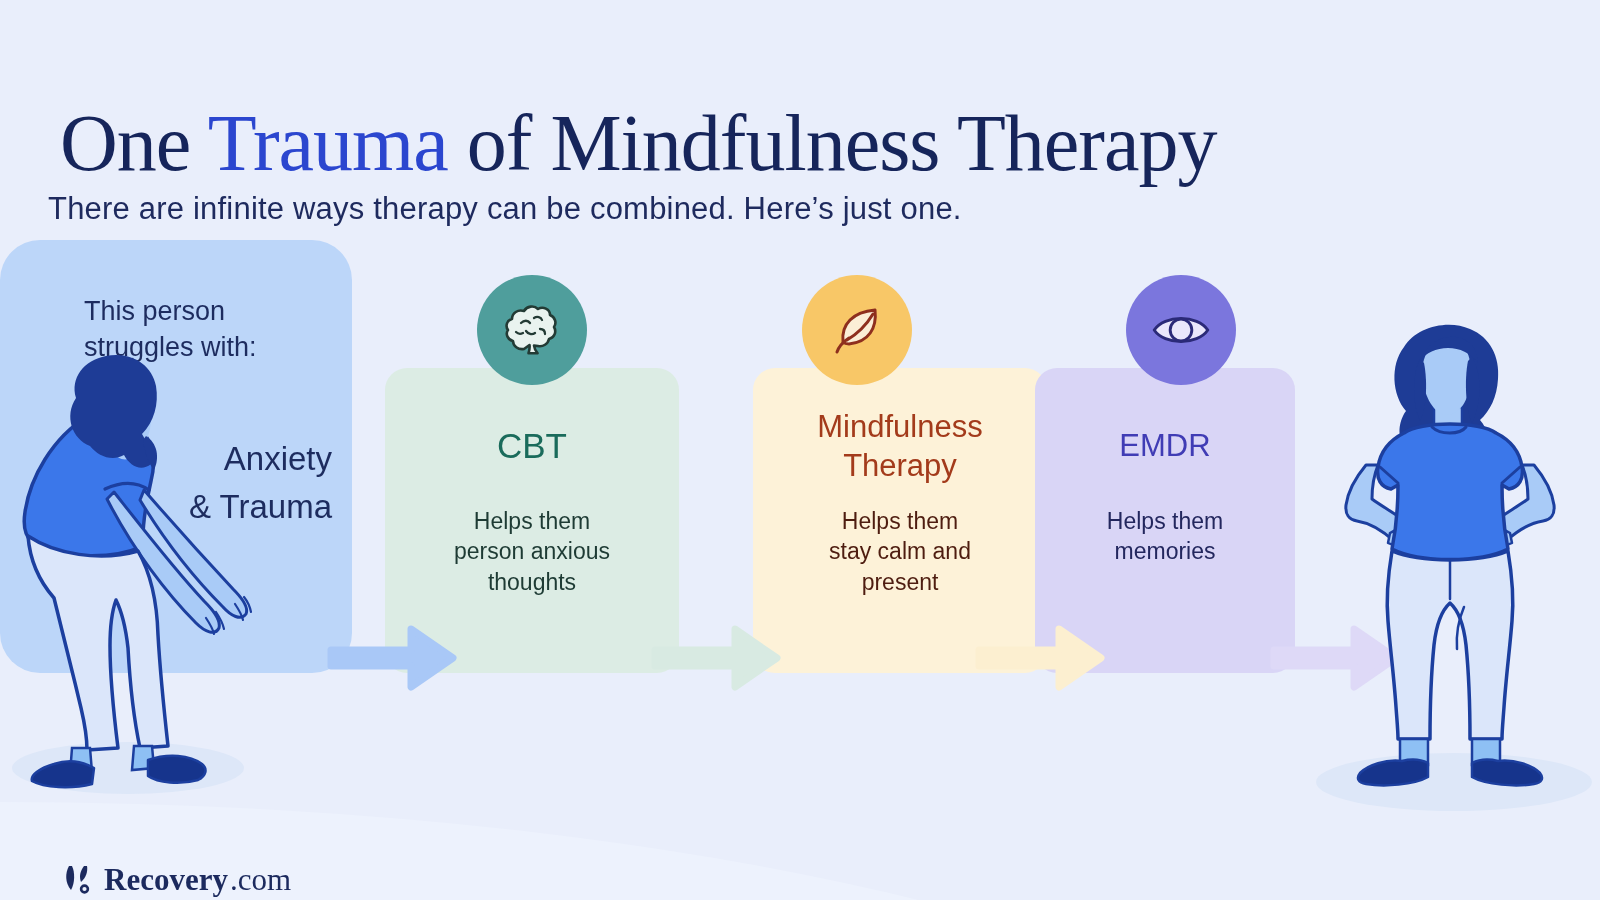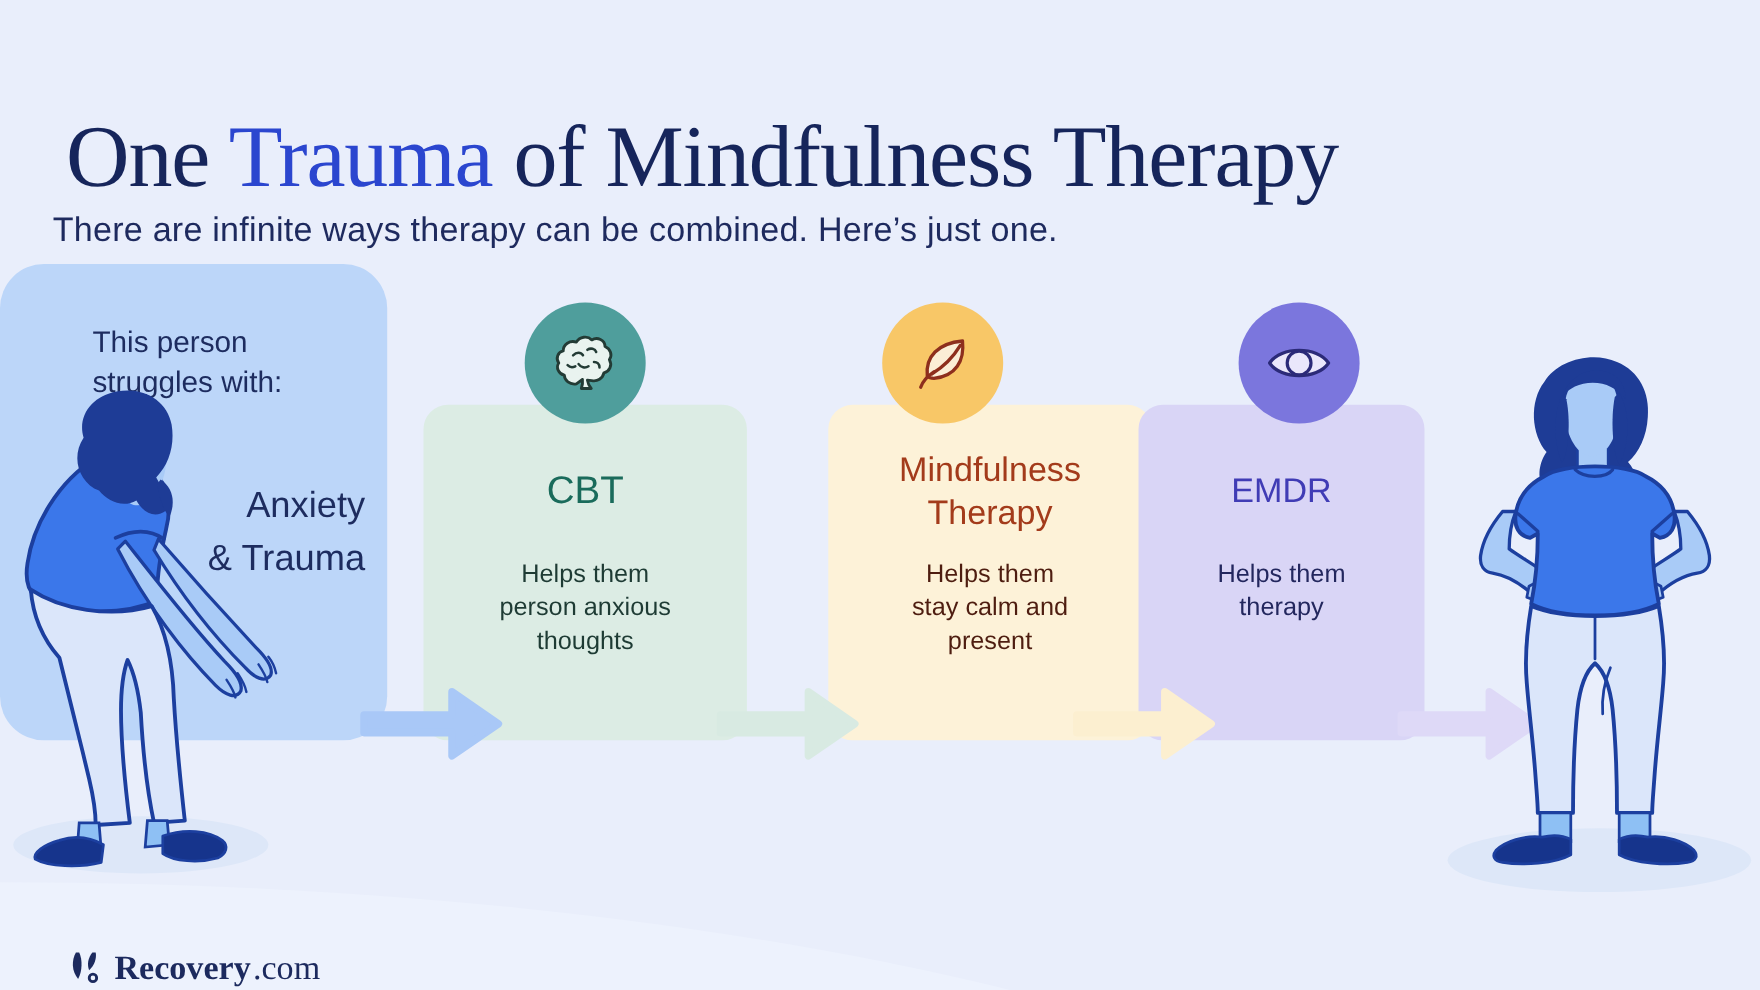--- a/index.html
+++ b/index.html
@@ -132,21 +132,21 @@
       <span>present</span>
     </div>
   </section>
 
   <section class="step-card emdr">
     <div class="step-title">
         <div class="twrap">EMDR</div>
       </div>
     <div class="step-body">
       <span>Helps them</span>
-      <span>therapy</span>
+      <span>memories</span>
     </div>
   </section>
 
   <div class="step-circle c-cbt">
     <svg width="64" height="64" viewBox="0 0 64 64">
       <path d="M24,51 C18,52 13,48 13,43 C8,42 5,36 8,32 C5,28 7,22 12,21 C12,15 18,11 24,13 C27,8 34,7 38,11 C43,8 50,11 50,17 C55,19 57,25 54,29 C57,34 54,40 49,41 C48,46 43,49 38,48 L34,47.6 C34.5,51 35.5,53 37.5,55.2 L28.5,55.2 C29.5,52 30,50 29.5,47 Z" fill="var(--cbt-icon-fill)" stroke="var(--cbt-icon-stroke)" stroke-width="2.6" stroke-linejoin="round"></path>
       <path d="M21,25 C24,22 28,22 30,25 M34,20 C37,18 41,19 42,22 M26,33 C28,36 32,37 35,35 M40,31 C43,31 45,33 45,36 M16,34 C18,36 21,36 23,35" fill="none" stroke="var(--cbt-icon-stroke)" stroke-width="2.3" stroke-linecap="round"></path>
     </svg>
   </div>
   <div class="step-circle c-mind">

